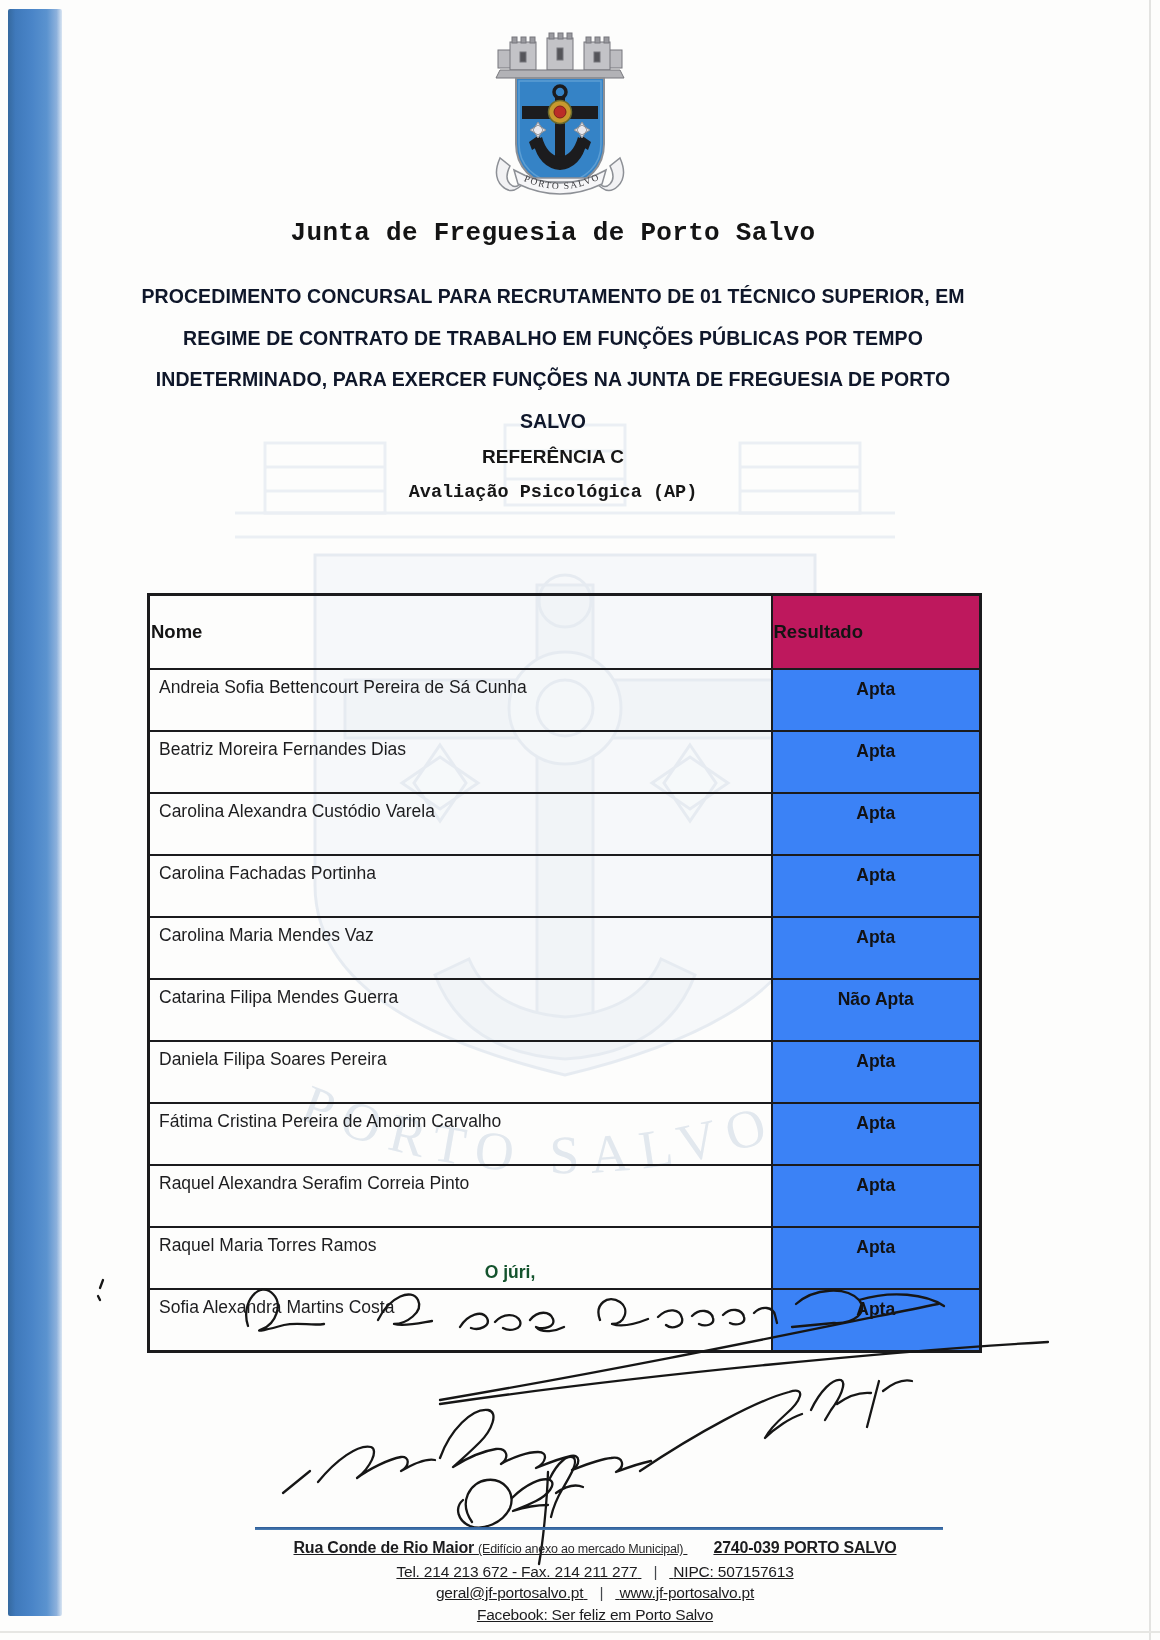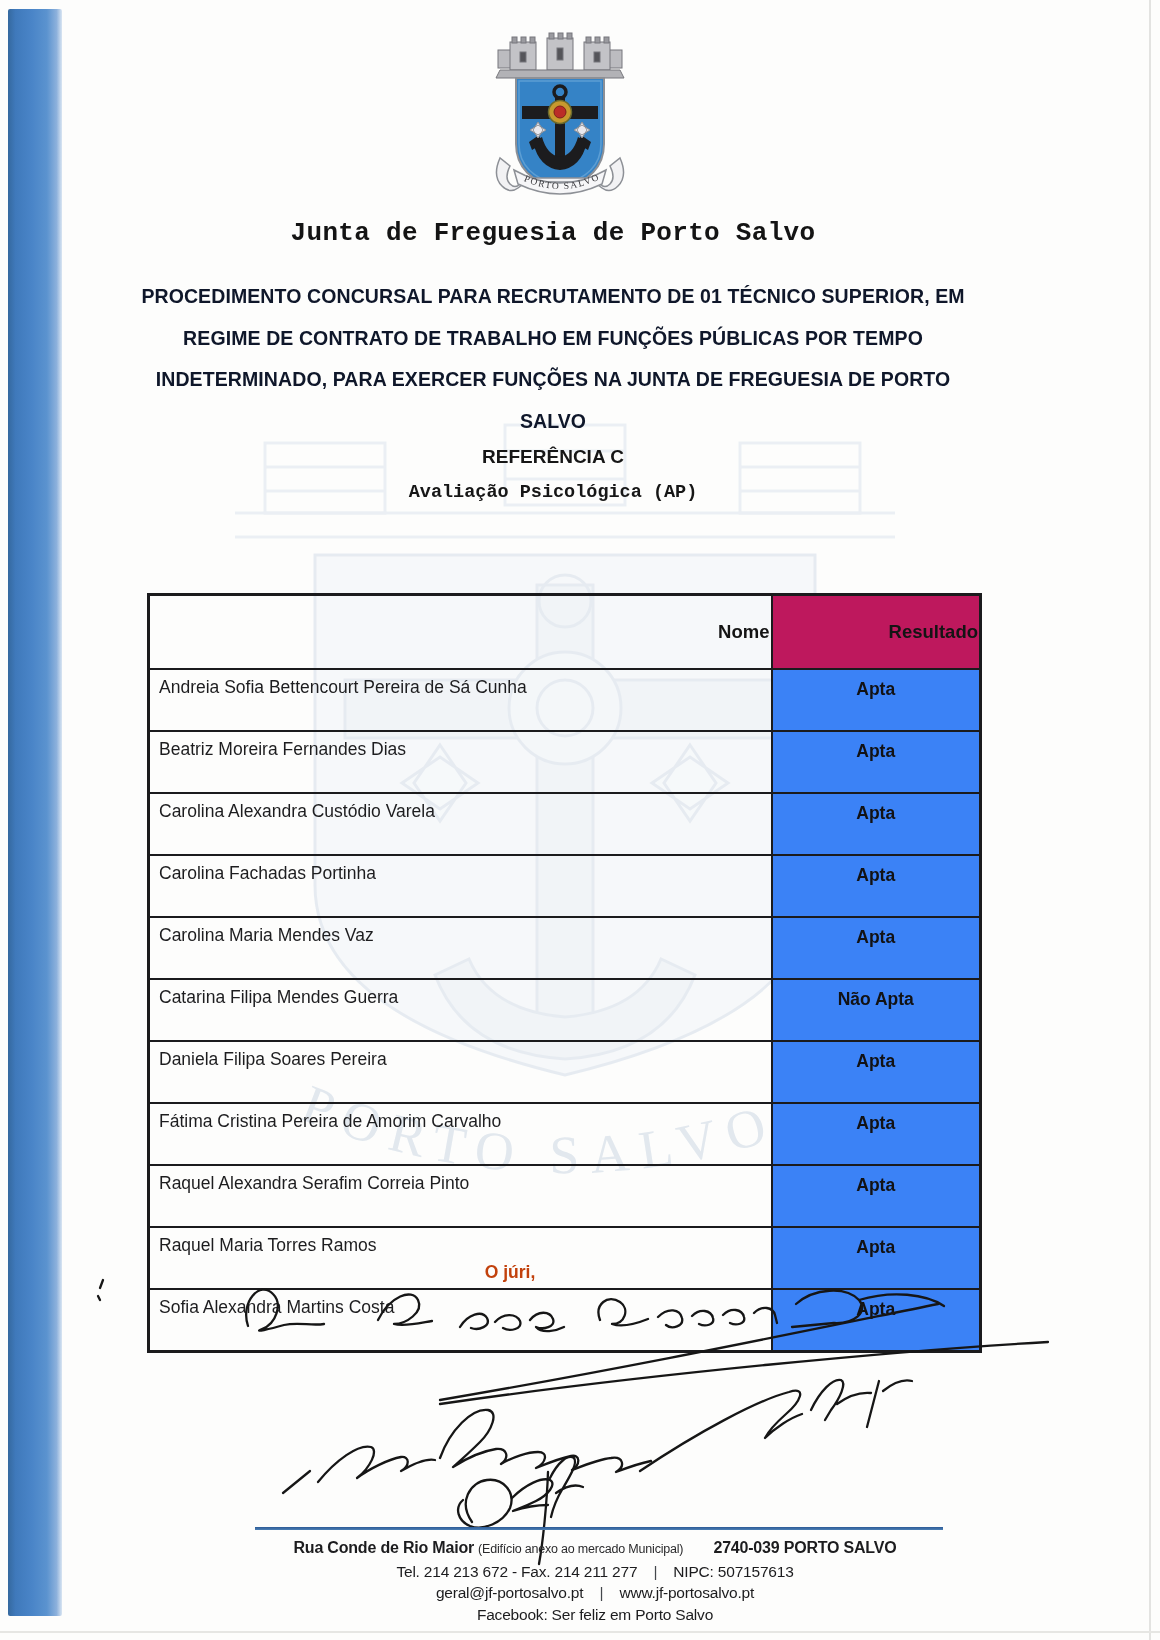--- a/index.html
+++ b/index.html
@@ -38,52 +38,52 @@
   
   .results-table{
     position:absolute;left:147px;top:593px;width:832px;
     border-collapse:collapse;table-layout:fixed;
     border:3px solid #1b1b1d;
   }
   .results-table th,.results-table td{border:2px solid #1b1b1d;}
   .results-table col.c-name{width:623px;}
   .results-table col.c-res{width:209px;}
   .results-table th{
-    height:70px;font-size:18.5px;font-weight:700;text-align:right;vertical-align:middle;color:#141414;
+    height:70px;font-size:18.5px;font-weight:700;text-align:left;vertical-align:middle;color:#141414;
   }
   .results-table th.res-h{background:#be185d;}
   .results-table td{height:50px;vertical-align:top;}
   .results-table td.name-cell{
     padding:7px 18px 0 9px;font-size:17.5px;font-weight:400;color:#1d1d1f;
   }
   .results-table td.result-cell{
     background:#3b82f6;text-align:center;padding-top:9px;
     font-size:17.5px;font-weight:700;color:#121214;
   }
 
   .jury-label{
     position:absolute;left:0px;top:1262px;width:1020px;text-align:center;
-    font-weight:700;font-size:17.5px;color:#c2410c;
+    font-weight:700;font-size:17.5px;color:#14532d;
   }
   .signatures{position:absolute;left:80px;top:1230px;width:1000px;height:350px;pointer-events:none;}
 
   
   .footer-rule{
     position:absolute;left:255px;top:1527px;width:688px;height:3px;
     background:linear-gradient(180deg,#2c5a96,#4d80b5);
   }
   .footer{
     position:absolute;left:165px;top:1537px;width:860px;text-align:center;
     color:#1c1c1e;letter-spacing:-.2px;line-height:21.5px;font-size:15.5px;
   }
   .footer .addr-main{font-weight:700;font-size:16px;}
   .footer .addr-note{font-size:12.5px;color:#2a2a2c;}
   .footer .postal{font-weight:700;font-size:16px;margin-left:26px;}
   .footer .sep{margin:0 12px;color:#44474c;}
-  .footer .row{white-space:nowrap;}
+  .footer .row{white-space:nowrap;text-decoration:underline;}
 </style>
 </head>
 <body>
 
 <div class="page">
 
   <div class="blue-bar"></div>
   <div class="page-edge-right"></div>
   <div class="page-edge-bottom"></div>
 

